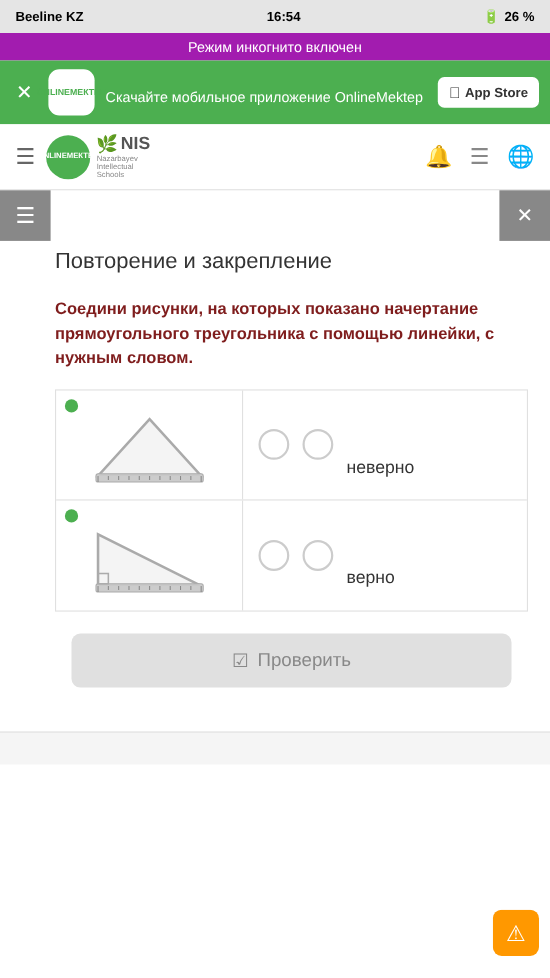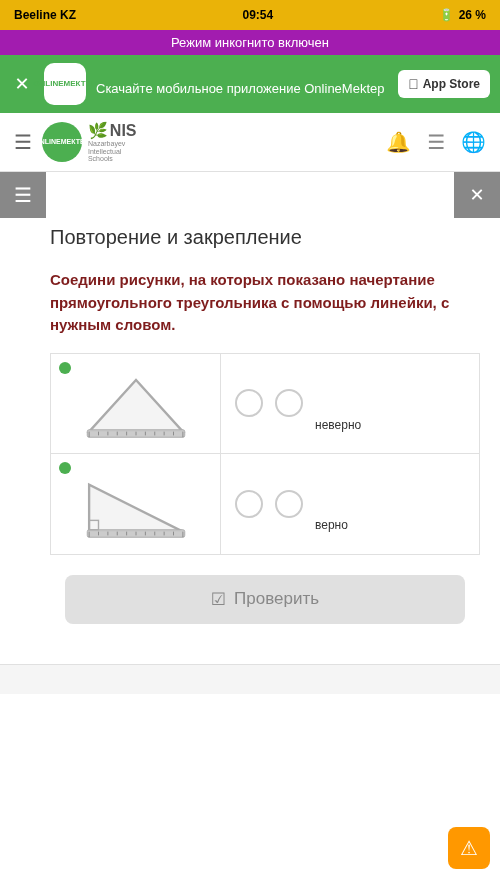--- a/index.html
+++ b/index.html
@@ -6,21 +6,21 @@
     body {
       width: 500px;
       min-height: 889px;
       font-family: -apple-system, BlinkMacSystemFont, 'Helvetica Neue', Arial, sans-serif;
       background: #fff;
       overflow-x: hidden;
     }
 
     
     .status-bar {
-      background: #eab308;
+      background: #e5e5e5;
       display: flex;
       justify-content: space-between;
       align-items: center;
       padding: 6px 14px;
       height: 30px;
     }
     .status-left {
       font-size: 12px;
       font-weight: 600;
       color: #000;
@@ -303,21 +303,21 @@
       border-radius: 50%;
       border: 2px solid #ccc;
       background: #fff;
       cursor: pointer;
       display: flex;
       align-items: center;
       justify-content: center;
     }
 
     .match-word {
-      font-size: 12px;
+      font-size: 16px;
       color: #333;
       flex: 1;
       margin-top: 43px;
     }
 
     
     .check-btn-area {
       padding: 20px 0;
       display: flex;
       justify-content: center;
@@ -360,21 +360,21 @@
       height: 30px;
       background: #f5f5f5;
       border-top: 1px solid #e0e0e0;
     }
   </style>
 </head>
 <body>
 
 <div class="status-bar">
   <span class="status-left">Beeline KZ</span>
-  <span class="status-center">09:54</span>
+  <span class="status-center">16:54</span>
   <span class="status-right">
     <span>🔋</span>
     <span>26 %</span>
   </span>
 </div>
 
 <div class="incognito-bar">
   <span>Режим инкогнито включен</span>
 </div>
 

